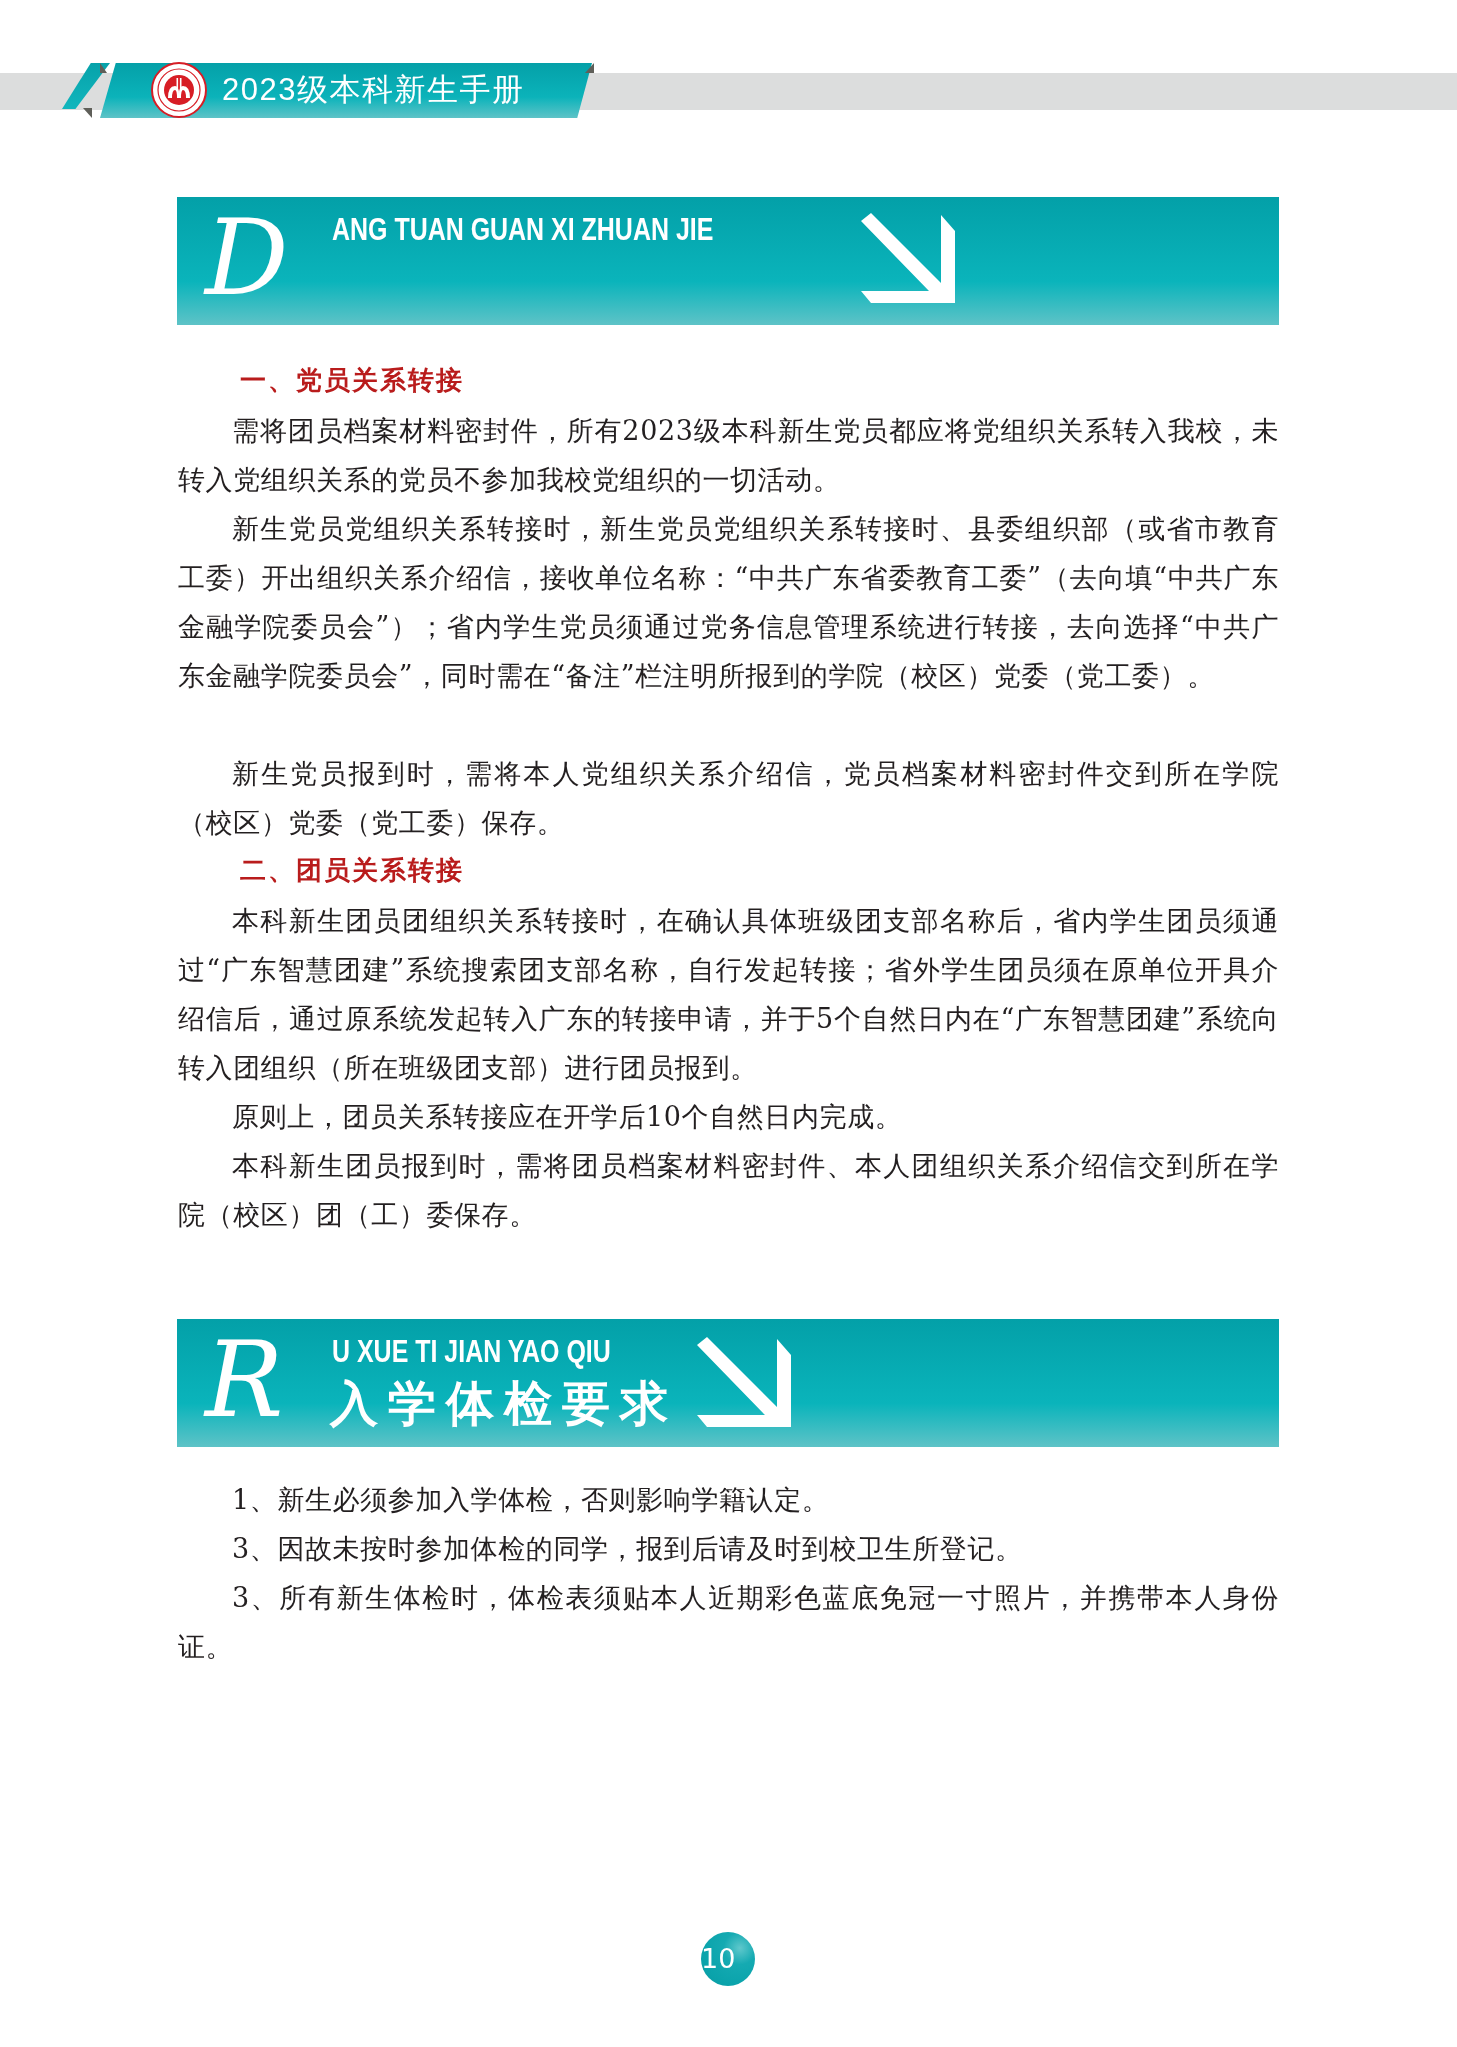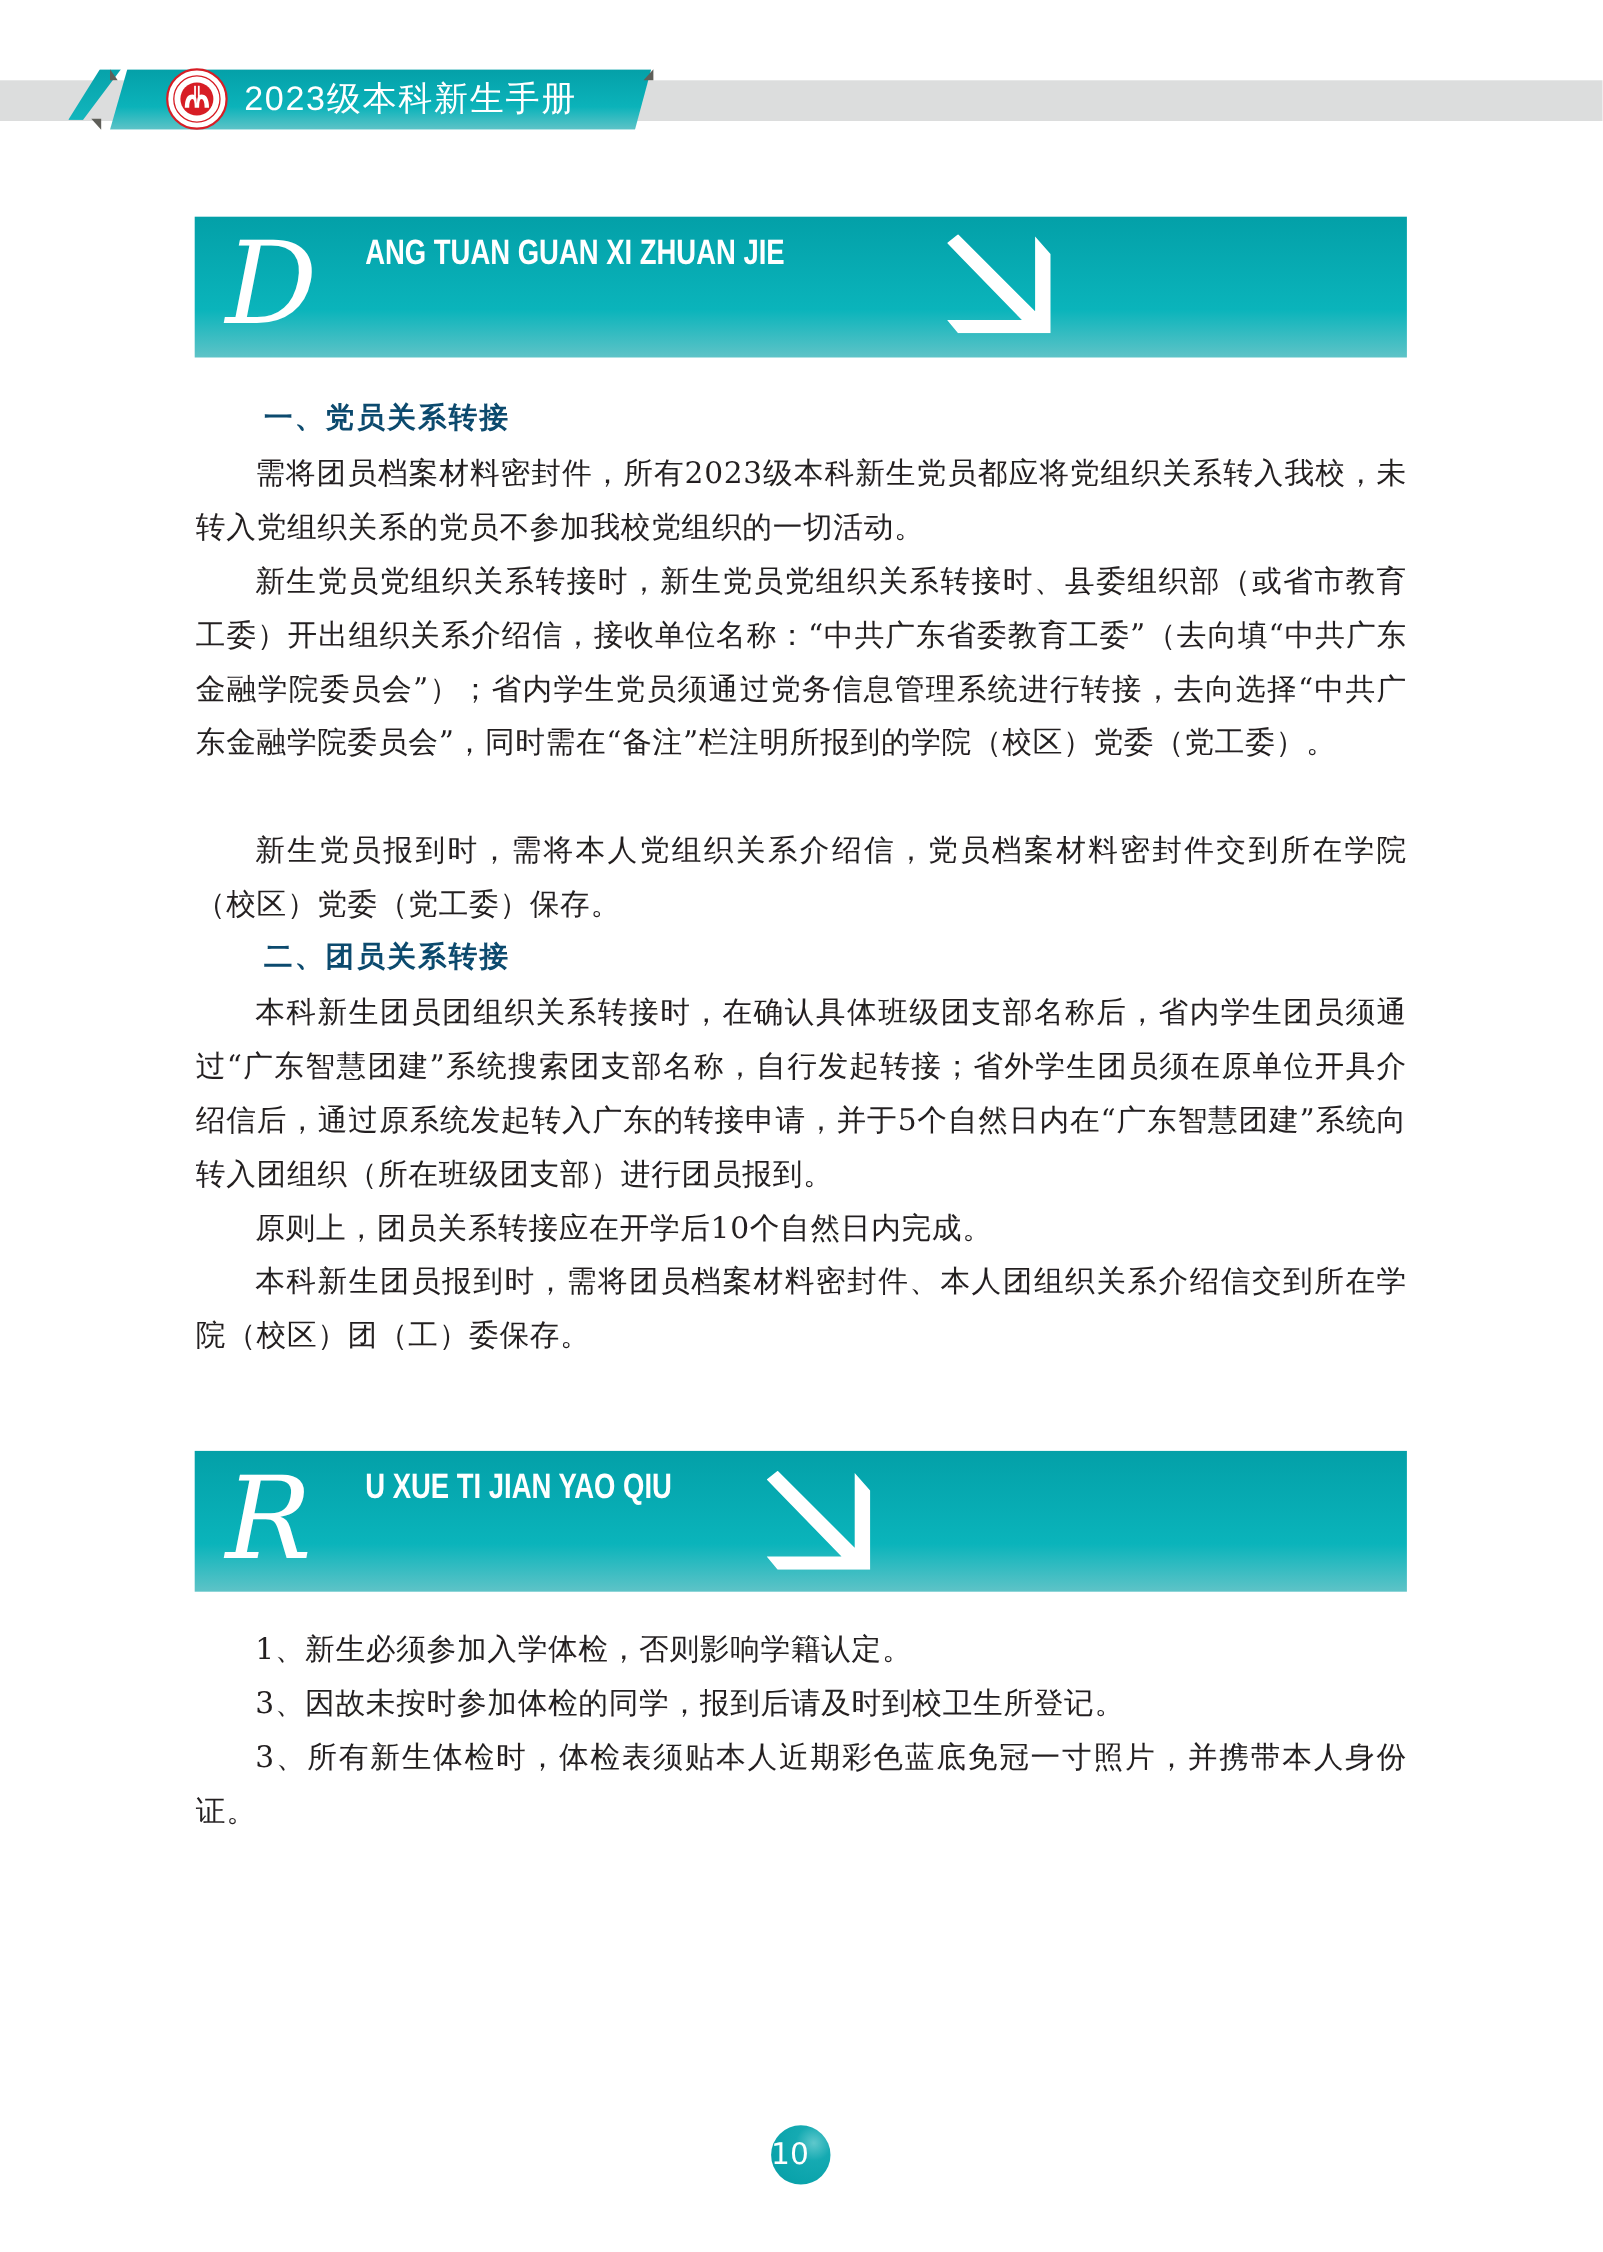--- a/index.html
+++ b/index.html
@@ -33,21 +33,21 @@
     font-style: italic; font-size: 104px; color: #fff; line-height: 110px; }
   .sec-pinyin { position: absolute; left: 155px; top: 14px; font-family: "Liberation Sans", "DejaVu Sans", sans-serif;
     font-weight: bold; font-size: 32px; color: #fff; line-height: 36px; white-space: nowrap;
     transform: scaleX(0.78); transform-origin: left center; }
   .sec-cn { position: absolute; left: 153px; top: 55px; font-family: "DejaVu Sans", "Liberation Sans", sans-serif;
     font-weight: bold; font-size: 48px; color: #fff; line-height: 58px; letter-spacing: 10px; white-space: nowrap; }
   .sec-arrow { position: absolute; width: 96px; height: 90px; }
 
   
   .subhead { position: absolute; left: 240px; font-family: "DejaVu Sans", "Liberation Sans", sans-serif;
-    font-weight: bold; font-size: 26px; color: #0c4a6e; letter-spacing: 2px; line-height: 32px; white-space: nowrap; }
+    font-weight: bold; font-size: 26px; color: #b91c1c; letter-spacing: 2px; line-height: 32px; white-space: nowrap; }
   .para { position: absolute; left: 178px; width: 1101px; font-size: 27px; line-height: 49px;
     text-align: justify; letter-spacing: 0.6px; text-indent: 2em; margin: 0; }
 
   
   .page-num { position: absolute; left: 701px; top: 1932px; width: 54px; height: 54px; border-radius: 50%;
     background: radial-gradient(circle at 72% 30%, #5fc8cc 0%, #15aab2 30%, #0aa3ab 70%, #0b9aa2 100%);
     color: #fff; font-family: "DejaVu Sans", "Liberation Sans", sans-serif; font-size: 27px;
     line-height: 54px; }
 </style>
 </head>
@@ -86,20 +86,21 @@
 <p class="para" style="top:749px;">新生党员报到时，需将本人党组织关系介绍信，党员档案材料密封件交到所在学院（校区）党委（党工委）保存。</p>
 
 <div class="subhead" style="top:854px;">二、团员关系转接</div>
 <p class="para" style="top:896px;">本科新生团员团组织关系转接时，在确认具体班级团支部名称后，省内学生团员须通过“广东智慧团建”系统搜索团支部名称，自行发起转接；省外学生团员须在原单位开具介绍信后，通过原系统发起转入广东的转接申请，并于5个自然日内在“广东智慧团建”系统向转入团组织（所在班级团支部）进行团员报到。</p>
 <p class="para" style="top:1092px;">原则上，团员关系转接应在开学后10个自然日内完成。</p>
 <p class="para" style="top:1141px;">本科新生团员报到时，需将团员档案材料密封件、本人团组织关系介绍信交到所在学院（校区）团（工）委保存。</p>
 
 <div class="sec-head" style="top:1319px;">
   <div class="sec-letter">R</div>
   <div class="sec-pinyin">U XUE TI JIAN YAO QIU</div>
+  <div class="sec-cn">入学体检要求</div>
   <svg class="sec-arrow" style="left:520px; top:18px;" viewBox="0 0 96 90">
     <polygon points="0,8 10,0 80,70 80,2 94,18 94,90 10,90 0,78 68,78" fill="#ffffff"></polygon>
   </svg>
 </div>
 
 <p class="para" style="top:1475px;">1、新生必须参加入学体检，否则影响学籍认定。</p>
 <p class="para" style="top:1524px;">3、因故未按时参加体检的同学，报到后请及时到校卫生所登记。</p>
 <p class="para" style="top:1573px;">3、所有新生体检时，体检表须贴本人近期彩色蓝底免冠一寸照片，并携带本人身份证。</p>
 
 <div class="page-num">10</div>

